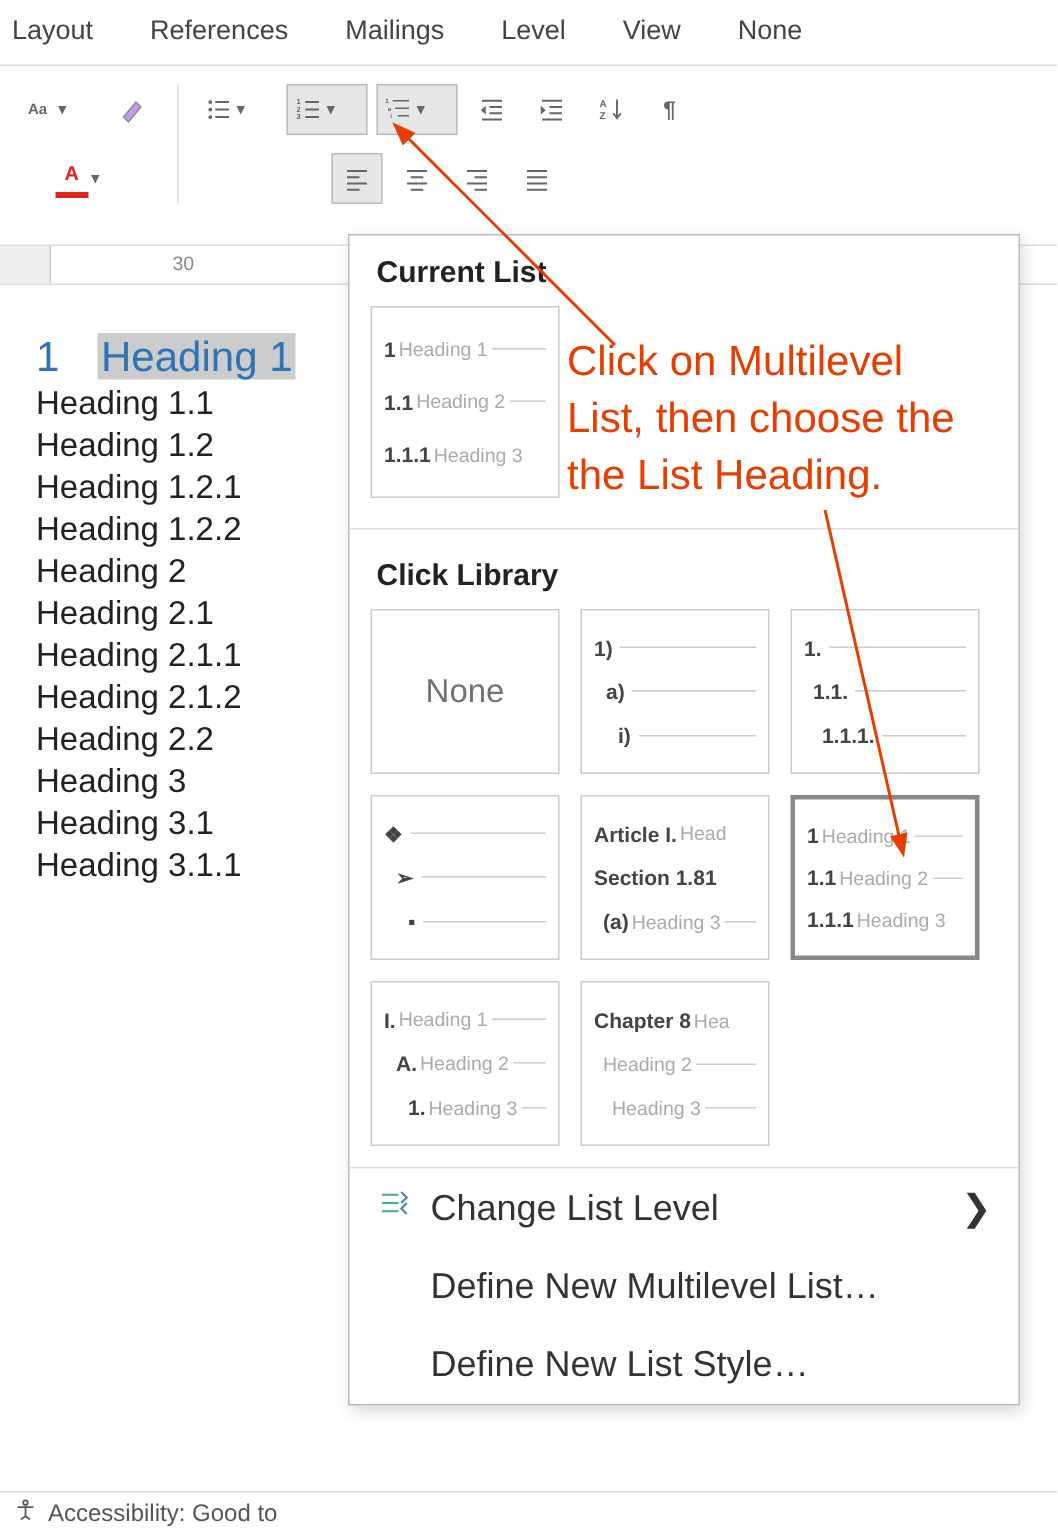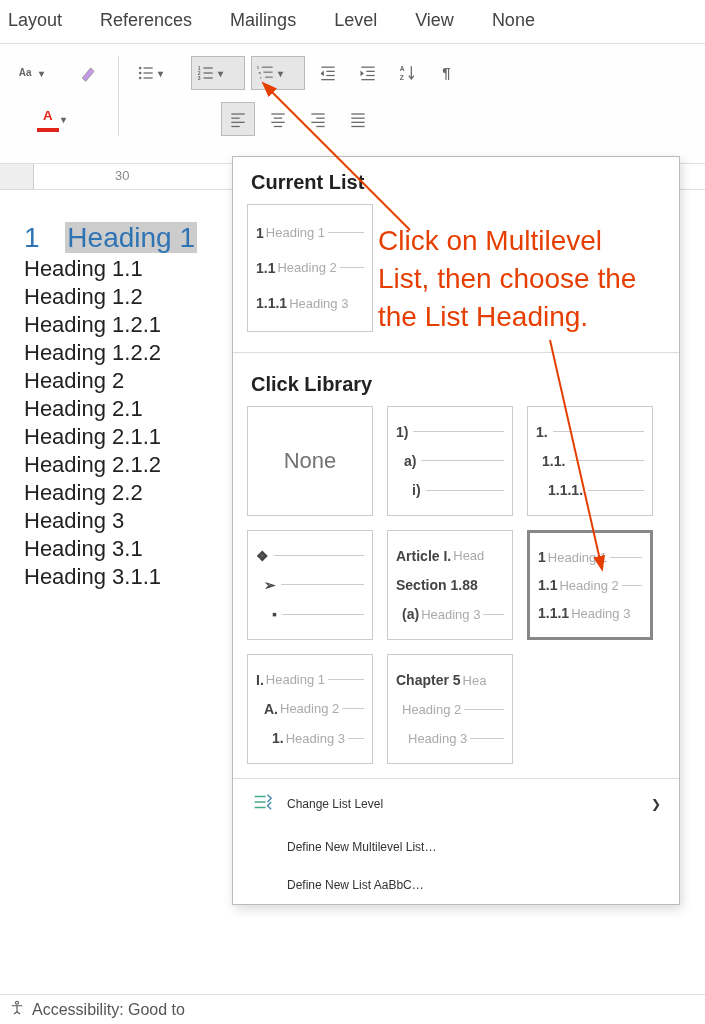--- a/index.html
+++ b/index.html
@@ -125,21 +125,21 @@
   .list-preview .lp-line { white-space: nowrap; overflow:hidden; display:flex; align-items:center;}
   .lp-num { color:#444; font-weight:600; margin-right:2px;}
   .lp-text { color:#aaa; font-size:13px;}
   .lp-rule { flex:1; border-top:1px solid #ccc; margin-left:3px;}
   .list-preview.none { align-items:center; justify-content:center; font-size:22px; color:#737373;}
   .dd-menu-item {
     display:flex;
     align-items:center;
     gap: 14px;
     padding: 12px 18px;
-    font-size: 12px;
+    font-size: 24px;
     color: #333;
     cursor: pointer;
   }
   .dd-menu-item .spacer { flex:1;}
   .dd-menu-item.first { border-top:1px solid #ddd;}
   .scrollbar {
     position:absolute;
     right:0; top:156px;
     width:20px; height:750px;
     background:#f3f3f3;
@@ -406,21 +406,21 @@
           <span class="lp-num">▪</span>
           <span class="lp-rule"></span>
         </div>
     </div>
     <div class="list-preview">
       <div class="lp-line">
           <span class="lp-num">Article I.</span>
           <span class="lp-text">Head</span>
         </div>
       <div class="lp-line">
-          <span class="lp-num">Section 1.88</span>
+          <span class="lp-num">Section 1.81</span>
         </div>
       <div class="lp-line" style="padding-left:6px">
           <span class="lp-num">(a)</span>
           <span class="lp-text">Heading 3</span>
           <span class="lp-rule"></span>
         </div>
     </div>
     <div class="list-preview selected">
       <div class="lp-line">
           <span class="lp-num">1</span>
@@ -449,21 +449,21 @@
           <span class="lp-rule"></span>
         </div>
       <div class="lp-line" style="padding-left:16px">
           <span class="lp-num">1.</span>
           <span class="lp-text">Heading 3</span>
           <span class="lp-rule"></span>
         </div>
     </div>
     <div class="list-preview">
       <div class="lp-line">
-          <span class="lp-num">Chapter 5</span>
+          <span class="lp-num">Chapter 8</span>
           <span class="lp-text">Hea</span>
         </div>
       <div class="lp-line" style="padding-left:6px">
           <span class="lp-text">Heading 2</span>
           <span class="lp-rule"></span>
         </div>
       <div class="lp-line" style="padding-left:12px">
           <span class="lp-text">Heading 3</span>
           <span class="lp-rule"></span>
         </div>
@@ -480,21 +480,21 @@
     <span>Change List Level</span>
     <span class="spacer"></span>
     <span>❯</span>
   </div>
   <div class="dd-menu-item">
     <span style="width:22px"></span>
     <span>Define New Multilevel List…</span>
   </div>
   <div class="dd-menu-item">
     <span style="width:22px"></span>
-    <span>Define New List AaBbC…</span>
+    <span>Define New List Style…</span>
   </div>
 </div>
 
 <div class="scrollbar" style="left:660px; top:156px; height:710px;">
   <div class="arrow">▴</div>
   <div style="flex:1"></div>
   <div class="arrow" style="position:absolute;bottom:0;width:100%;">▾</div>
 </div>
 
 <div class="annotation">

